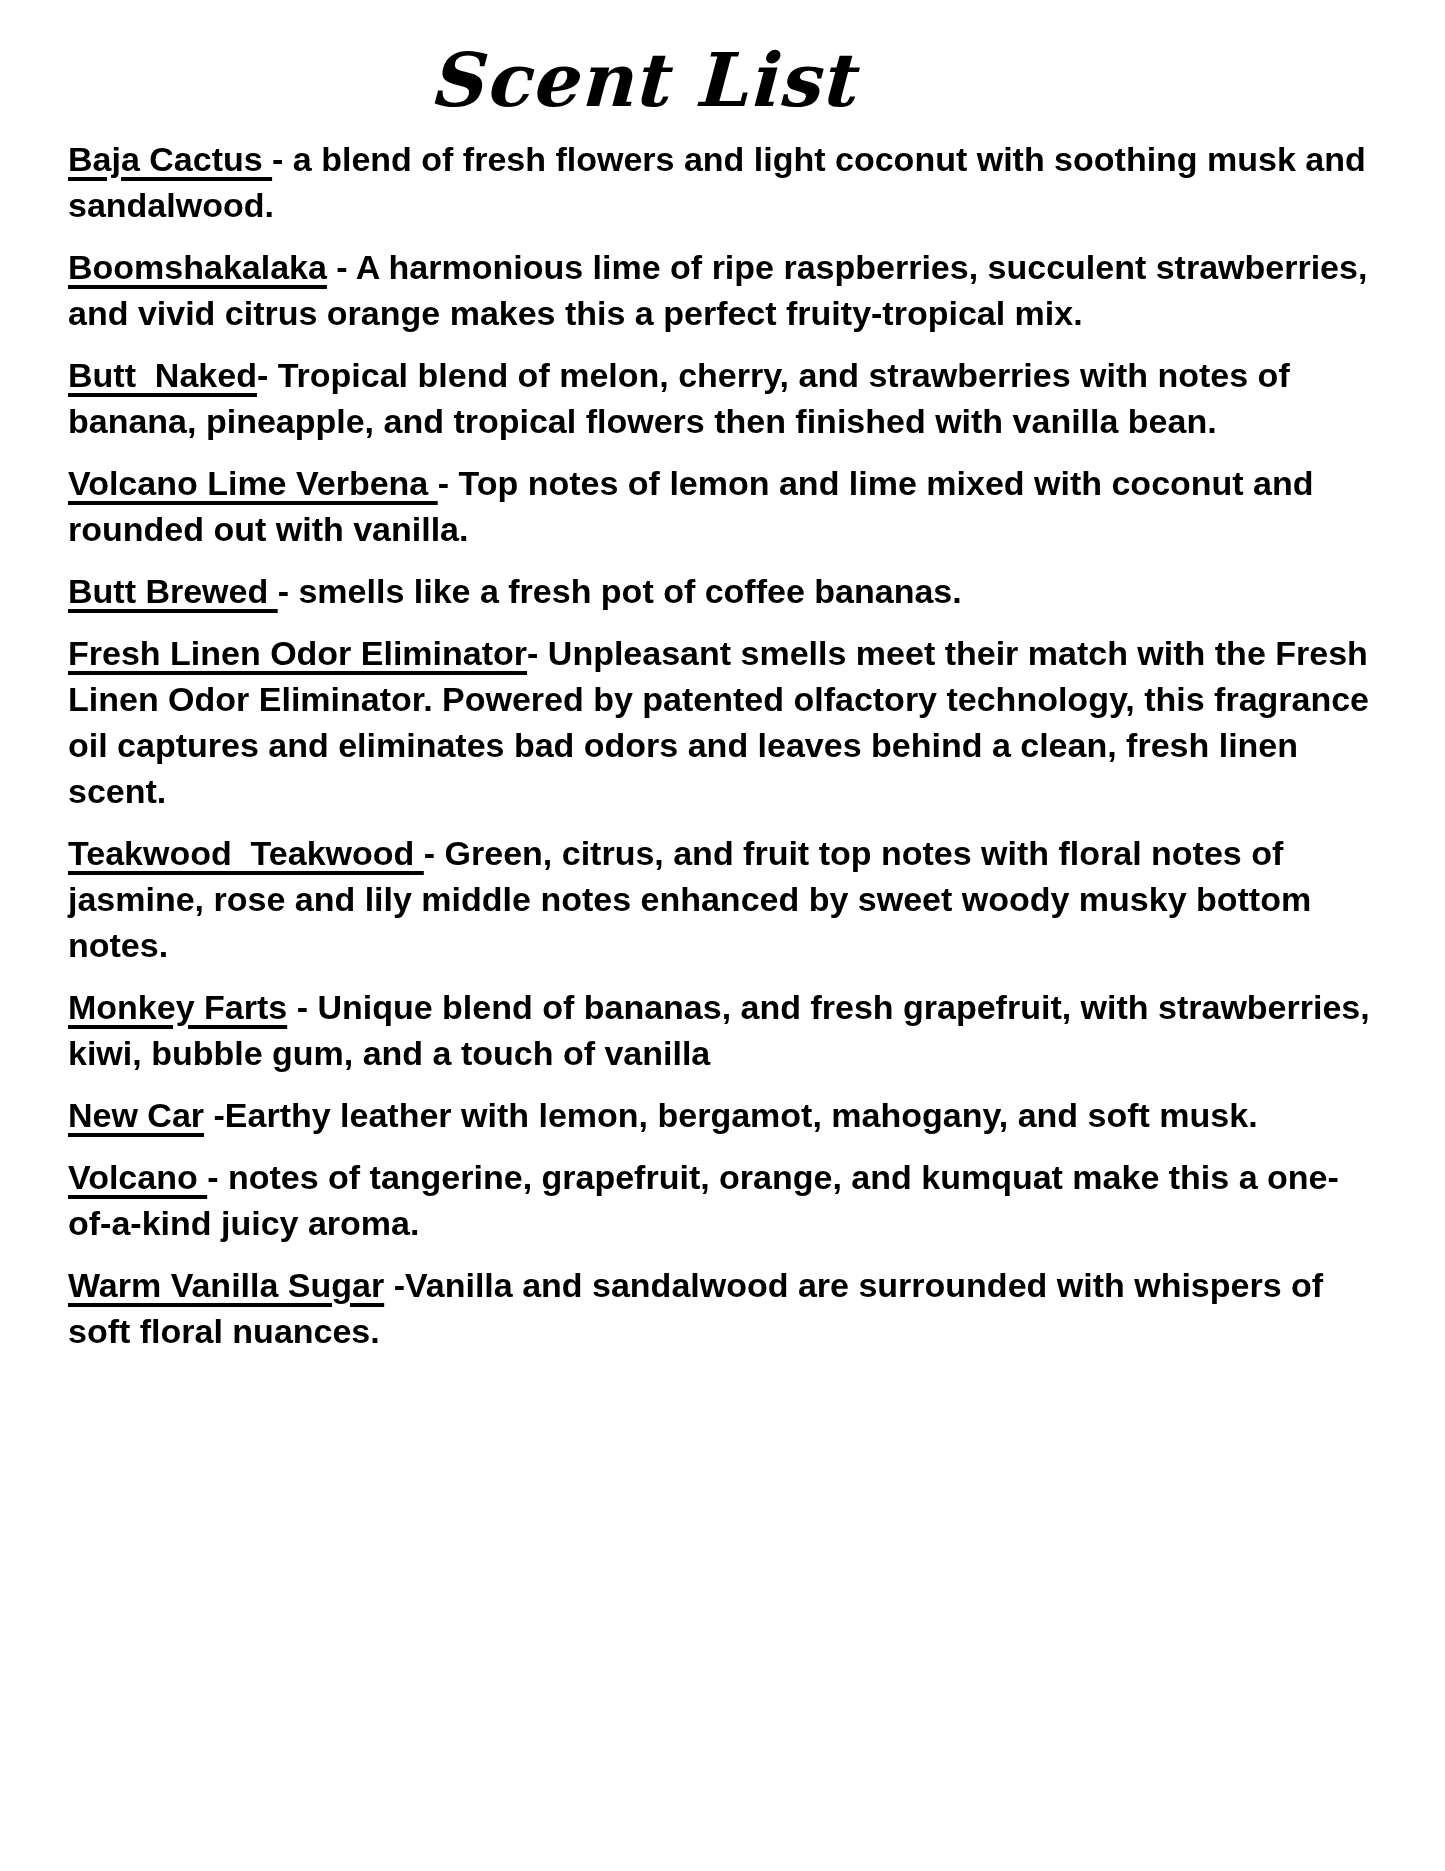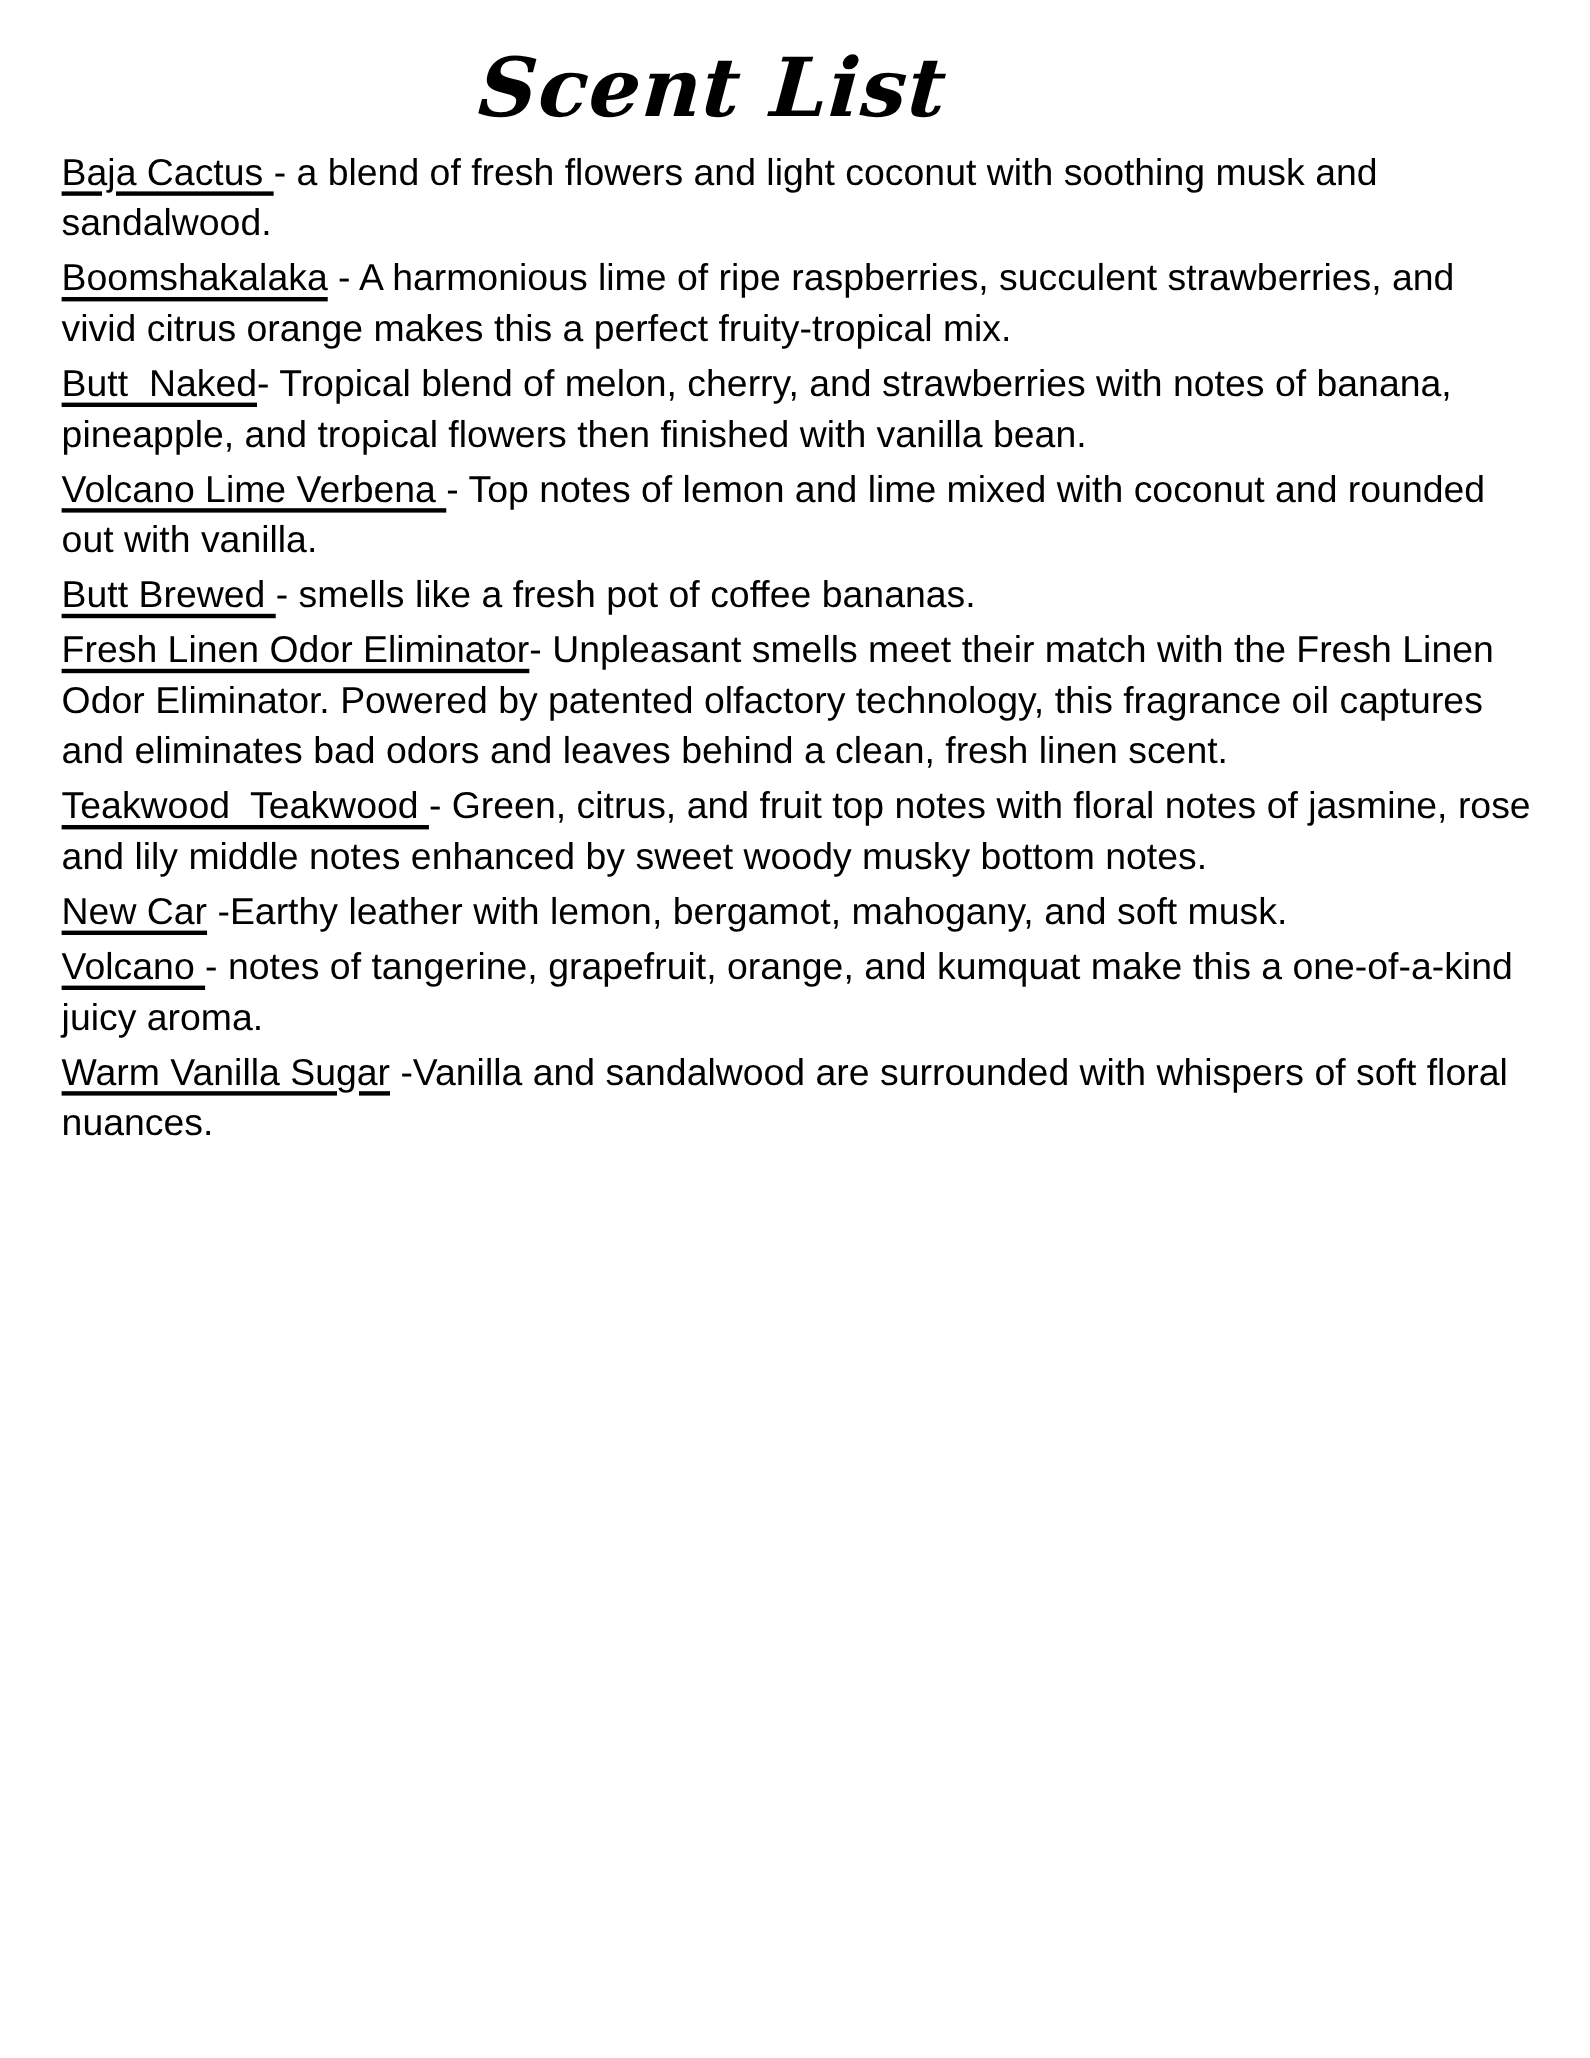--- a/index.html
+++ b/index.html
@@ -30,23 +30,23 @@
     line-height: 1.05;
     letter-spacing: 1px;
     color: #000000;
     transform: skewX(-4deg);
   }
   .scent-list {
     margin: 14px 48px 0 52px;   
     width: 1345px;
   }
   .scent {
-    margin: 4px;
+    margin: 16px;
     font-size: 34px;
-    font-weight: 400;
+    font-weight: 700;
     line-height: 46px;
     white-space: pre-wrap;      
     color: #000000;
   }
   .scent-name {
     text-decoration: underline;
     text-decoration-thickness: 3.5px;
     text-underline-offset: 6px;
   }
 </style>
@@ -68,20 +68,21 @@
     <p class="scent"><span class="scent-name">Butt  Naked</span><span class="scent-desc">- Tropical blend of melon, cherry, and strawberries with notes of banana, pineapple, and tropical flowers then finished with vanilla bean.</span></p>
 
     <p class="scent"><span class="scent-name">Volcano Lime Verbena </span><span class="scent-desc">- Top notes of lemon and lime mixed with coconut and rounded out with vanilla.</span></p>
 
     <p class="scent"><span class="scent-name">Butt Brewed </span><span class="scent-desc">- smells like a fresh pot of coffee bananas.</span></p>
 
     <p class="scent"><span class="scent-name">Fresh Linen Odor Eliminator</span><span class="scent-desc">- Unpleasant smells meet their match with the Fresh Linen Odor Eliminator. Powered by patented olfactory technology, this fragrance oil captures and eliminates bad odors and leaves behind a clean, fresh linen scent.</span></p>
 
     <p class="scent"><span class="scent-name">Teakwood  Teakwood </span><span class="scent-desc">- Green, citrus, and fruit top notes with floral notes of jasmine, rose and lily middle notes enhanced by sweet woody musky bottom notes.</span></p>
 
+    <p class="scent"><span class="scent-name">Monkey Farts</span><span class="scent-desc"> - Unique blend of bananas, and fresh grapefruit, with strawberries, kiwi, bubble gum, and a touch of vanilla</span></p>
 
     <p class="scent"><span class="scent-name">New Car</span><span class="scent-desc"> -Earthy leather with lemon, bergamot, mahogany, and soft musk.</span></p>
 
     <p class="scent"><span class="scent-name">Volcano </span><span class="scent-desc">- notes of tangerine, grapefruit, orange, and kumquat make this a one-of-a-kind juicy aroma.</span></p>
 
     <p class="scent"><span class="scent-name">Warm Vanilla Sugar</span><span class="scent-desc"> -Vanilla and sandalwood are surrounded with whispers of soft floral nuances.</span></p>
 
   </main>
 </div>
 

